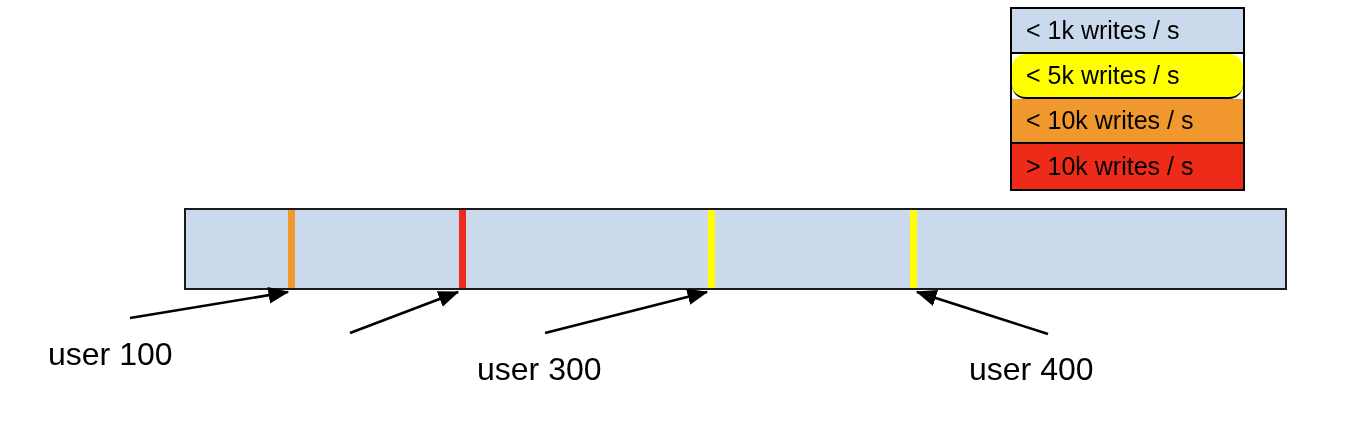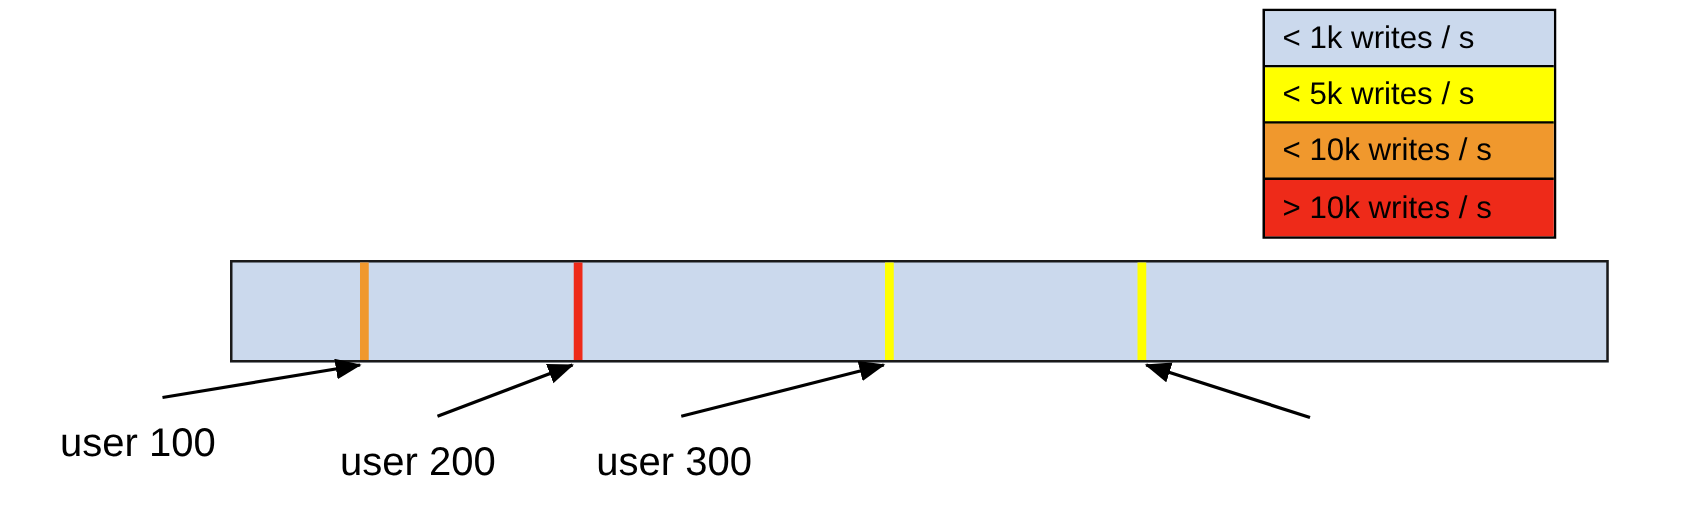--- a/index.html
+++ b/index.html
@@ -86,21 +86,21 @@
 </style>
 </head>
 <body>
 
 <div id="canvas">
 
   <div id="legend">
     <div class="legend-row" style="background:#cbd9ed;">
       <span>&lt; 1k writes / s</span>
     </div>
-    <div class="legend-row" style="background:#ffff00;">
+    <div class="legend-row" style="background:#ffff00;border-radius:14px;">
       <span>&lt; 5k writes / s</span>
     </div>
     <div class="legend-row" style="background:#f0982d;">
       <span>&lt; 10k writes / s</span>
     </div>
     <div class="legend-row" style="background:#ee2a19;">
       <span>&gt; 10k writes / s</span>
     </div>
   </div>
 
@@ -118,16 +118,16 @@
         <path d="M0,0 L8,3.2 L0,6.4 z" fill="#000000"></path>
       </marker>
     </defs>
     <line x1="130" y1="318" x2="288" y2="292" stroke="#000000" stroke-width="2.6" marker-end="url(#ah)"></line>
     <line x1="350" y1="333" x2="458" y2="292" stroke="#000000" stroke-width="2.6" marker-end="url(#ah)"></line>
     <line x1="545" y1="333" x2="707" y2="292" stroke="#000000" stroke-width="2.6" marker-end="url(#ah)"></line>
     <line x1="1048" y1="334" x2="917" y2="292" stroke="#000000" stroke-width="2.6" marker-end="url(#ah)"></line>
   </svg>
 
   <div class="point-label" style="left:48px;  top:336px;">user 100</div>
-  <div class="point-label" style="left:272px; top:351px;">user 200</div>
   <div class="point-label" style="left:477px; top:351px;">user 300</div>
+  <div class="point-label" style="left:969px; top:351px;">user 400</div>
 
 </div>
 
 </body></html>

